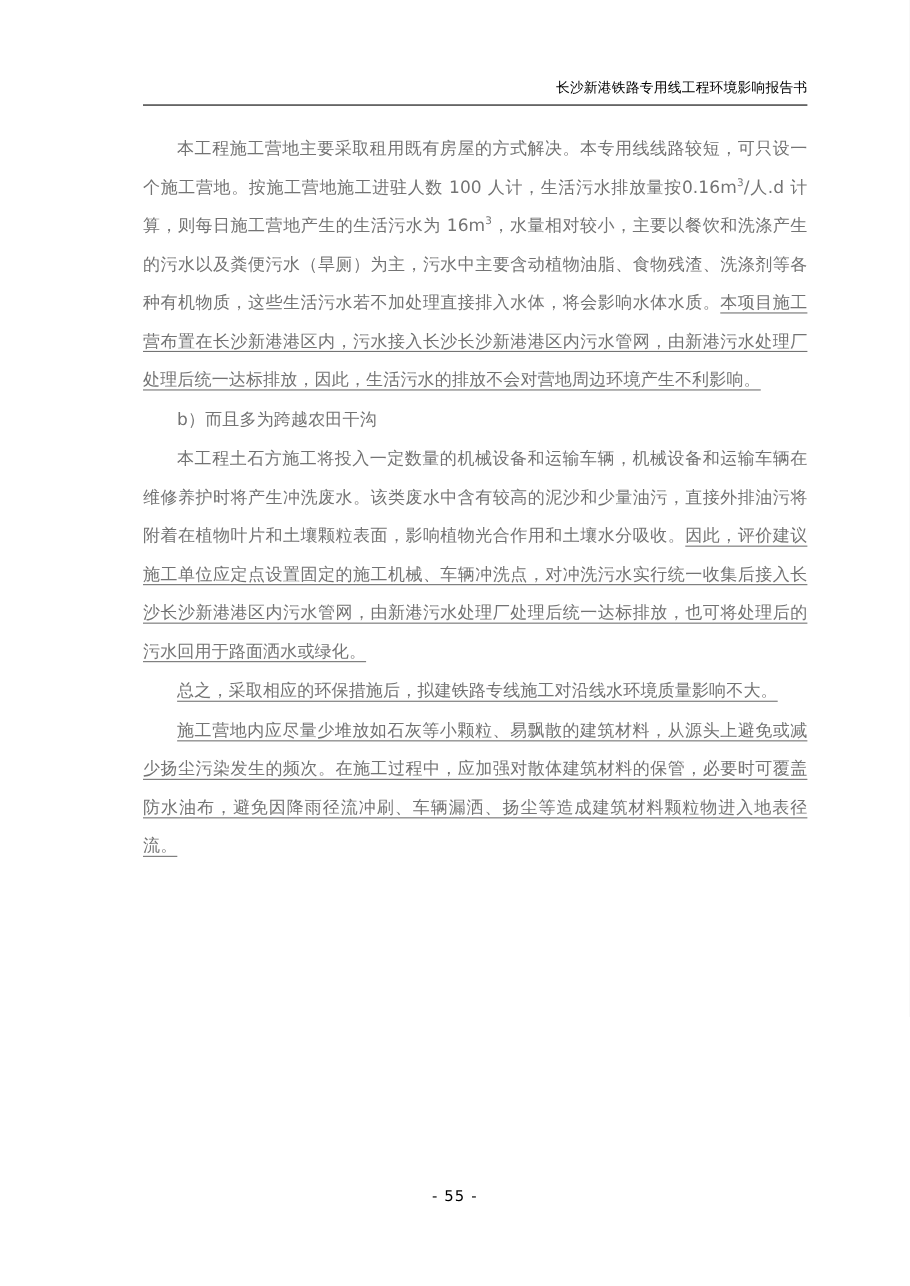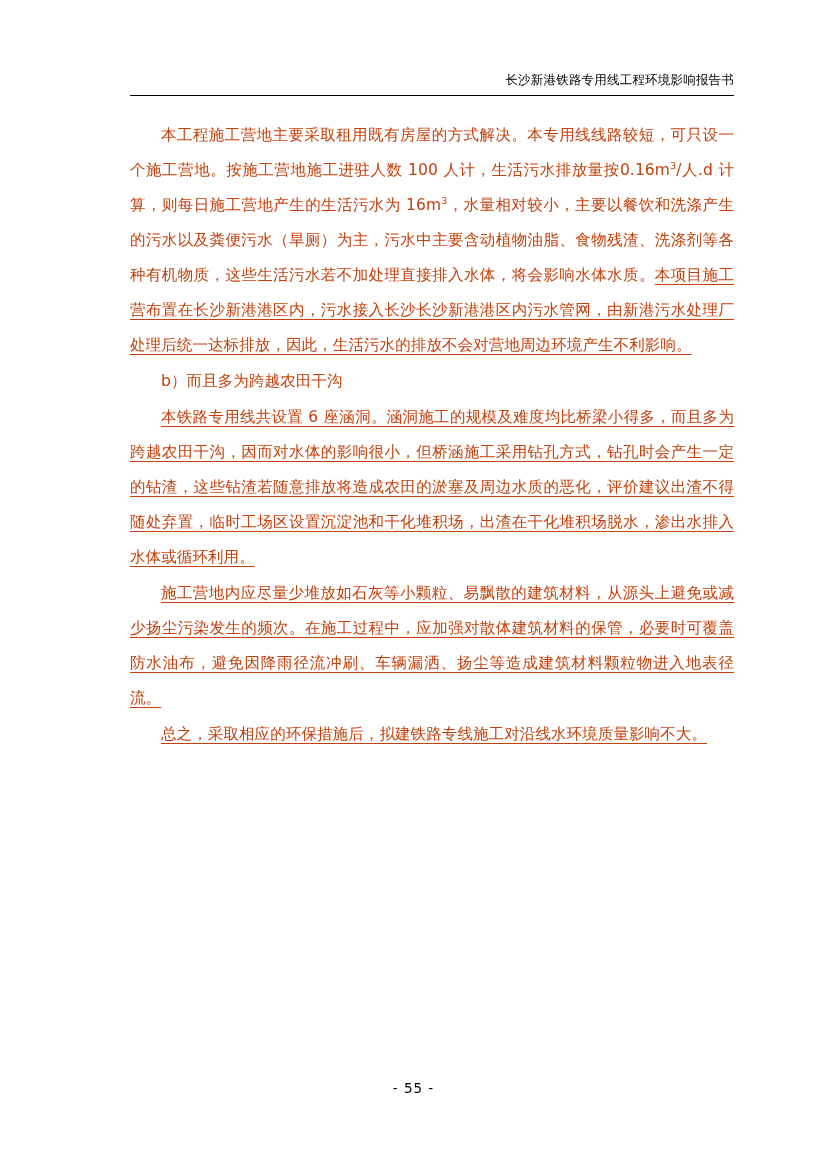--- a/index.html
+++ b/index.html
@@ -30,21 +30,21 @@
     padding-bottom: 6px;
   }
   .header-rule {
     border-bottom: 1.1px solid #000;
     margin-bottom: 22px;
   }
   .body-text p {
     margin: 0 0 1px 0;
     font-size: 15.5px;
     line-height: 35px;
-    color: #c2410c;
+    color: #737373;
     text-align: justify;
     text-justify: inter-ideograph;
     letter-spacing: 0.1px;
   }
   .indent {
     text-indent: 2em;
   }
   .u {
     text-decoration: underline;
     text-underline-offset: 4px;
@@ -80,28 +80,28 @@
       <span>长沙新港铁路专用线工程环境影响报告书</span>
     </div>
     <div class="header-rule"></div>
 
     <div class="body-text">
 
       <p class="indent"><span>本工程施工营地主要采取租用既有房屋的方式解决。本专用线线路较短，可只设一个施工营地。按施工营地施工进驻人数 100 人计，生活污水排放量按</span><span>0.16m</span><sup>3</sup><span>/人.d 计算，则每日施工营地产生的生活污水为 16m</span><sup>3</sup><span>，水量相对较小，主要以餐饮和洗涤产生的污水以及粪便污水（旱厕）为主，污水中主要含动植物油脂、食物残渣、洗涤剂等各种有机物质，这些生活污水若不加处理直接排入水体，将会影响水体水质。</span><span class="u">本项目施工营布置在长沙新港港区内，污水接入长沙长沙新港港区内污水管网，由新港污水处理厂处理后统一达标排放，因此，生活污水的排放不会对营地周边环境产生不利影响。</span></p>
 
       <p class="heading">b）而且多为跨越农田干沟</p>
 
+      <p class="indent"><span>本工程土石方施工将投入一定数量的机械设备和运输车辆，机械设备和运输车辆在维修养护时将产生冲洗废水。该类废水中含有较高的泥沙和少量油污，直接外排油污将附着在植物叶片和土壤颗粒表面，影响植物光合作用和土壤水分吸收。</span><span class="u">因此，评价建议施工单位应定点设置固定的施工机械、车辆冲洗点，对冲洗污水实行统一收集后接入长沙长沙新港港区内污水管网，由新港污水处理厂处理后统一达标排放，也可将处理后的污水回用于路面洒水或绿化。</span></p>
 
 
-      <p class="indent"><span class="u">本铁路专用线共设置 6 座涵洞。涵洞施工的规模及难度均比桥梁小得多，而且多为跨越农田干沟，因而对水体的影响很小，但桥涵施工采用钻孔方式，钻孔时会产生一定的钻渣，这些钻渣若随意排放将造成农田的淤塞及周边水质的恶化，评价建议出渣不得随处弃置，临时工场区设置沉淀池和干化堆积场，出渣在干化堆积场脱水，渗出水排入水体或循环利用。</span></p>
 
 
+      <p class="indent"><span class="u">总之，采取相应的环保措施后，拟建铁路专线施工对沿线水环境质量影响不大。</span></p>
+
       <p class="indent"><span class="u">施工营地内应尽量少堆放如石灰等小颗粒、易飘散的建筑材料，从源头上避免或减少扬尘污染发生的频次。在施工过程中，应加强对散体建筑材料的保管，必要时可覆盖防水油布，避免因降雨径流冲刷、车辆漏洒、扬尘等造成建筑材料颗粒物进入地表径流。</span></p>
-
-      <p class="indent"><span class="u">总之，采取相应的环保措施后，拟建铁路专线施工对沿线水环境质量影响不大。</span></p>
 
     </div>
   </div>
 
   <div class="footer">
     <span>- 55 -</span>
   </div>
 </div>
 
 </body></html>

